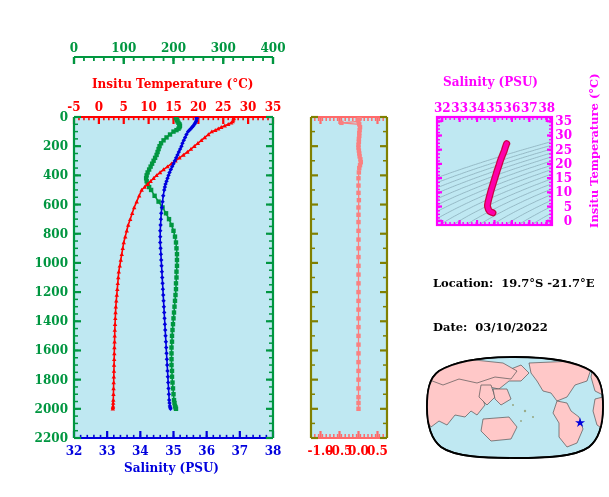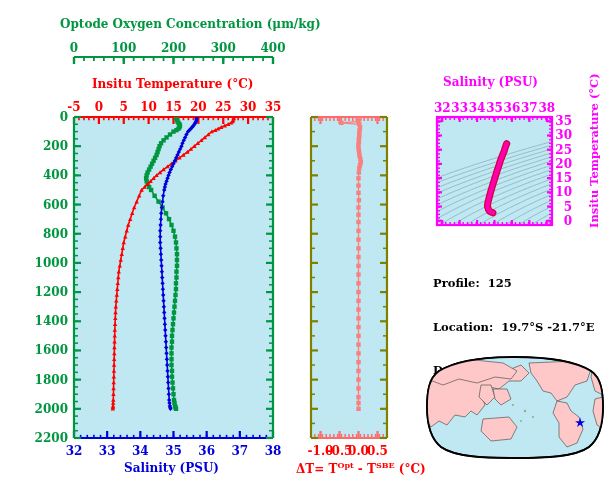--- a/index.html
+++ b/index.html
@@ -10,21 +10,20 @@
   svg{display:block;}
   #root{position:absolute;left:0;top:0;width:609px;height:497px;}
   .meta{font-family:"DejaVu Serif","Liberation Serif",serif;font-size:11.5px;
         font-weight:bold;color:#000;white-space:pre;line-height:14.5px;}
 </style>
 </head>
 <body>
 
 <div id="root">
 
-  <div class="abs lbl" style="left:60px;top:18px;font-size:12px;color:#009640;">Optode Oxygen Concentration (μm/kg)</div>
 
   <div class="abs lbl" style="left:92px;top:78px;font-size:12px;color:#ff0000;">Insitu Temperature (°C)</div>
 
   <div class="abs lbl" style="left:124px;top:462px;font-size:12px;color:#0000dd;">Salinity (PSU)</div>
 
   <svg class="abs" style="left:0;top:0;" width="300" height="497" viewBox="0 0 300 497">
     <defs>
       <clipPath id="clipMain">
           <rect x="74" y="117" width="199" height="321"></rect>
         </clipPath>
@@ -729,23 +728,20 @@
           <rect x="356.3" y="368.6818181818182" width="4.4" height="4.4" fill="#fa8080"></rect>
           <rect x="356.3" y="377.43636363636364" width="4.4" height="4.4" fill="#fa8080"></rect>
           <rect x="356.3" y="386.1909090909091" width="4.4" height="4.4" fill="#fa8080"></rect>
           <rect x="356.3" y="394.94545454545454" width="4.4" height="4.4" fill="#fa8080"></rect>
           <rect x="356.3" y="400.7818181818182" width="4.4" height="4.4" fill="#fa8080"></rect>
           <rect x="356.3" y="406.6181818181818" width="4.4" height="4.4" fill="#fa8080"></rect>
         </g>
     </g>
   </svg>
 
-  <div class="abs lbl" style="left:296px;top:461px;font-size:12px;color:#ff0000;">
-    <span>ΔT= T</span><sup style="font-size:8px;">Opt</sup><span> - T</span><sup style="font-size:8px;">SBE</sup><span> (°C)</span>
-  </div>
 
   <div class="abs lbl" style="left:443px;top:76px;font-size:12px;color:#ff00ff;">Salinity (PSU)</div>
 
   <div class="abs lbl" style="left:589px;top:228px;font-size:11.5px;color:#ff00ff;
               transform:rotate(-90deg);transform-origin:left top;width:130px;">Insitu Temperature (°C)</div>
 
   <svg class="abs" style="left:420px;top:90px;" width="189" height="150" viewBox="420 90 189 150">
     <defs>
       <clipPath id="clipTs">
           <rect x="437" y="117" width="115" height="108"></rect>
@@ -943,21 +939,20 @@
         <text x="572" y="196.31578947368422">10</text>
         <text x="572" y="182.10526315789474">15</text>
         <text x="572" y="167.89473684210526">20</text>
         <text x="572" y="153.68421052631578">25</text>
         <text x="572" y="139.4736842105263">30</text>
         <text x="572" y="125.26315789473685">35</text>
       </g>
   </svg>
 
   <div class="abs meta" style="left:433px;top:247px;">
-    <div><span>Profile:</span>&nbsp;&nbsp;<span>125</span></div>
     <div><span>Location:</span>&nbsp;&nbsp;<span>19.7°S -21.7°E</span></div>
     <div><span>Date:</span>&nbsp;&nbsp;<span>03/10/2022</span></div>
   </div>
 
   <svg class="abs" style="left:425px;top:355px;" width="180" height="105" viewBox="0 0 180 105">
     <defs>
       <clipPath id="clipGlobe">
           <path id="globeShape" d="M90 2 C122 2 150 6 166 16 C176 23 178 36 178 52 C178 70 174 84 164 92 C150 102 120 103 90 103 C60 103 30 102 16 92 C6 84 2 70 2 52 C2 36 4 23 14 16 C30 6 58 2 90 2 Z"></path>
         </clipPath>
     </defs>

